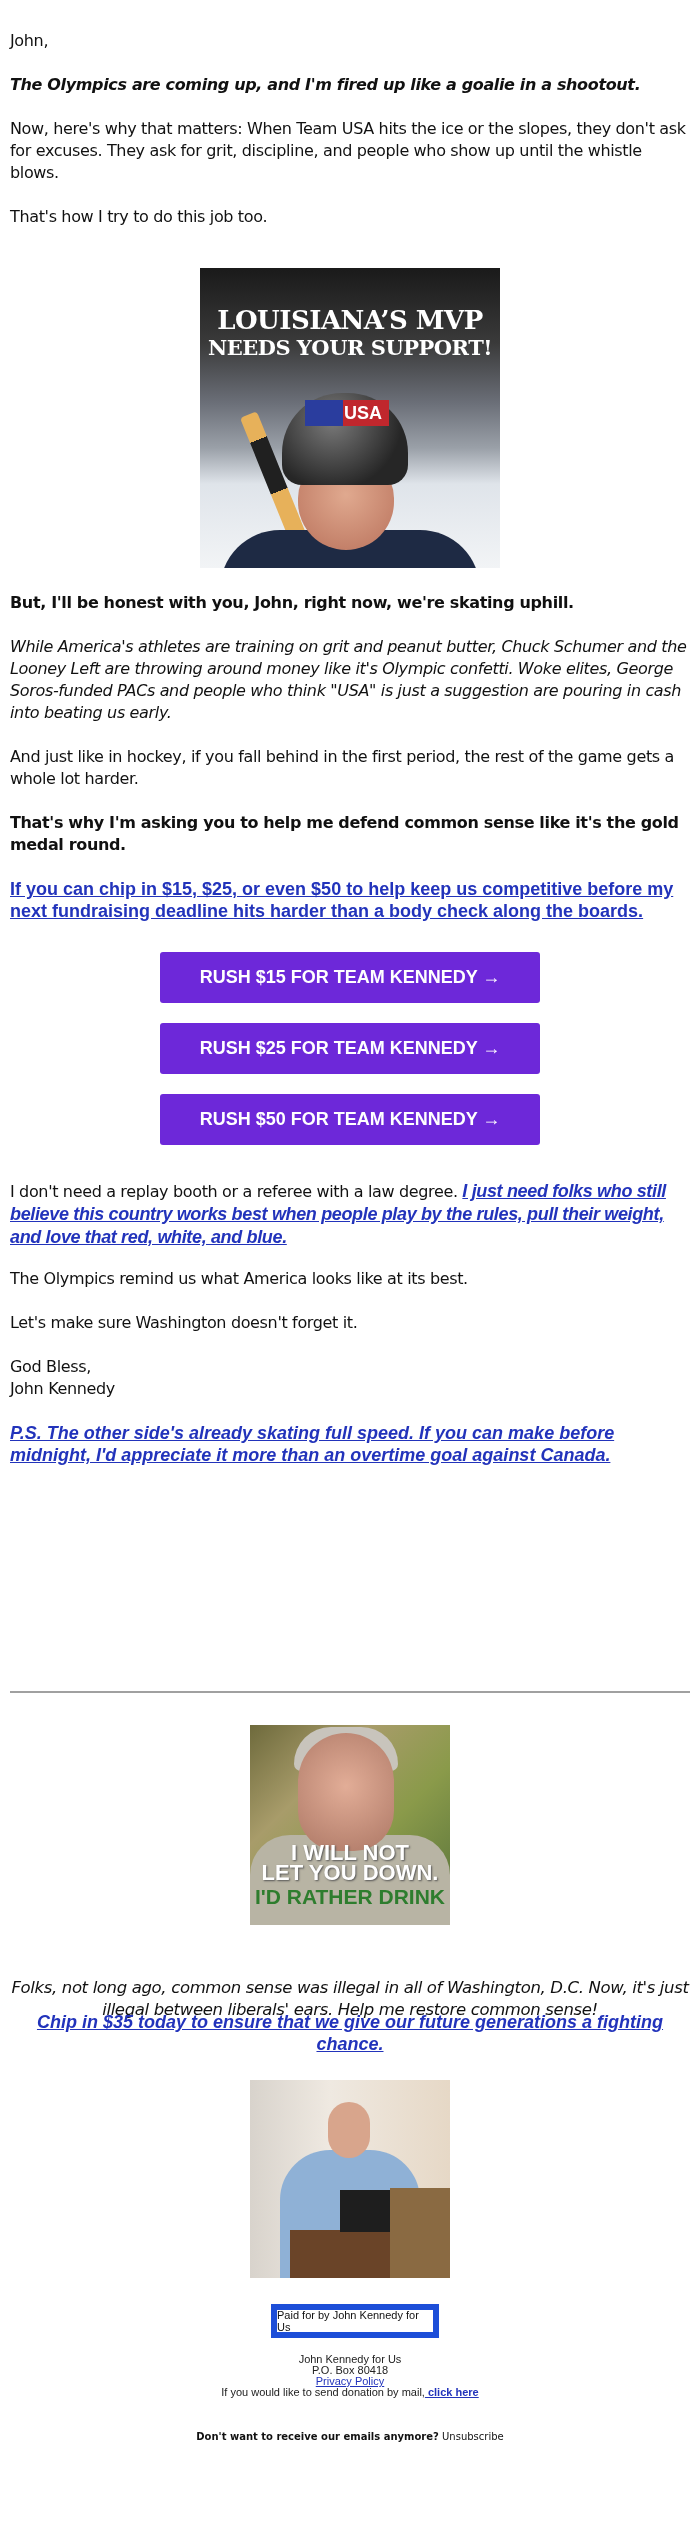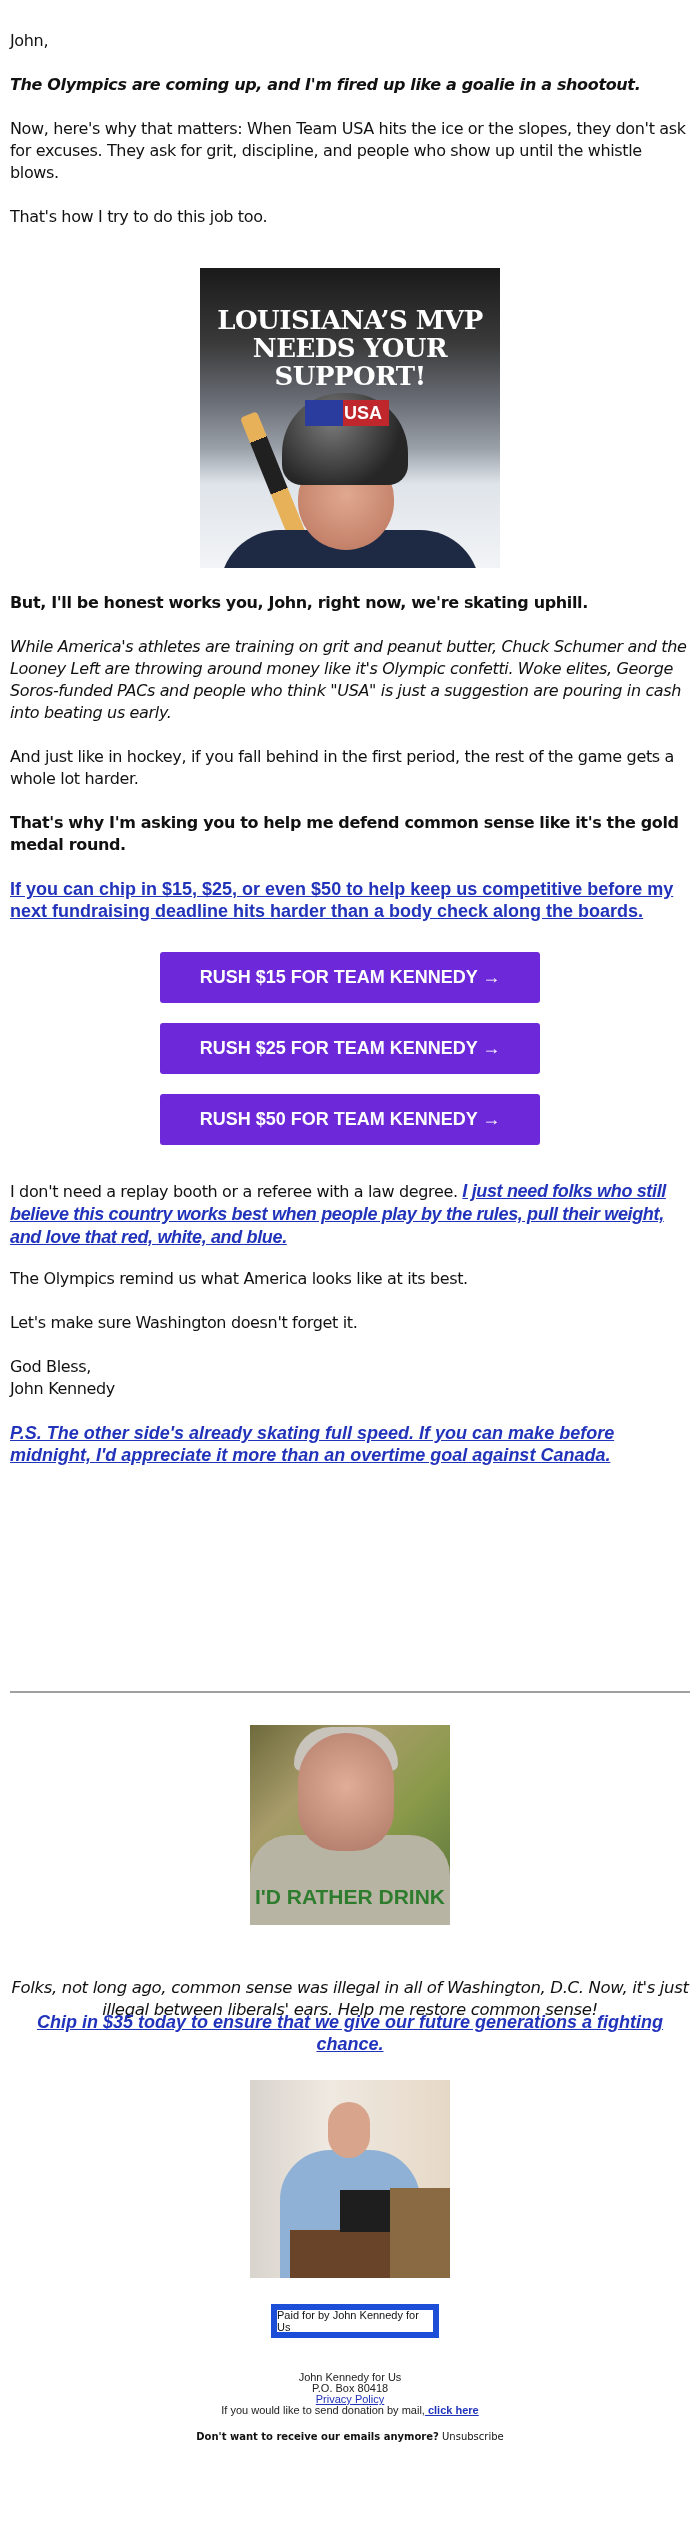--- a/index.html
+++ b/index.html
@@ -20,21 +20,21 @@
     .hero {
       position: absolute; left: 200px; top: 268px; width: 300px; height: 300px;
       background: linear-gradient(180deg,#1a1a1a 0%,#3a3a3a 25%,#6b6f78 45%,#9aa0a8 60%,#dfe4ea 72%,#f2f4f6 100%);
       overflow: hidden;
     }
     .hero-title {
       position: absolute; left: 0; right: 0; top: 38px; text-align: center;
       font-family: "DejaVu Serif", serif; font-weight: bold; color: #ffffff;
       font-size: 26px; line-height: 28px; letter-spacing: -0.5px;
     }
-    .hero-title .l2 { font-size: 26px; }
+    .hero-title .l2 { font-size: 21px; }
     .helmet {
       position: absolute; left: 82px; top: 125px; width: 126px; height: 92px;
       background: radial-gradient(circle at 40% 30%, #7a7a7a, #262626 70%);
       border-radius: 60px 60px 20px 20px;
     }
     .usa {
       position: absolute; left: 105px; top: 132px; width: 52px; height: 26px;
       background: linear-gradient(90deg,#2a3d9e 45%,#c0272d 45%);
       color: #fff; font: bold 18px "Liberation Sans", sans-serif; text-align: center; line-height: 26px; padding-left: 32px;
     }
@@ -73,21 +73,21 @@
     .photo3 .tablet { position:absolute; left:90px; top:110px; width:52px; height:42px; background:#1e1e1e; }
     .photo3 .chair { position:absolute; left:140px; top:108px; width:60px; height:90px; background:#8a6a42; }
     .center { text-align: center; margin-top: 32px; }
     .paid-box {
       position: absolute; left: 271px; top: 2304px; width: 156px; height: 22px;
       border: 6px solid #1d4ed8; font-family: "Liberation Sans", sans-serif; font-size: 11px;
       display: flex; align-items: center; justify-content: center; color: #111;
     }
     .footer {
       position: absolute; left: 0; right: 0; top: 2354px; text-align: center;
-      font-family: "Liberation Sans", sans-serif; font-size: 11px; line-height: 11px; color: #222; margin-top: 18px;
+      font-family: "Liberation Sans", sans-serif; font-size: 11px; line-height: 11px; color: #222;
     }
     .footer a { color: #2233bb; text-decoration: underline; }
     .footer a.b { font-weight: bold; }
     .unsub {
       position: absolute; left: 0; right: 0; top: 2431px; text-align: center;
       font-family: "DejaVu Sans", sans-serif; font-size: 10px; color: #111;
     }
     .unsub .q { font-weight: bold; }
   </style>
 </head>
@@ -108,21 +108,21 @@
       <div>LOUISIANA’S MVP</div>
       <div class="l2">NEEDS YOUR SUPPORT!</div>
     </div>
     <div class="stick"></div>
     <div class="jersey"></div>
     <div class="face"></div>
     <div class="helmet"></div>
     <div class="usa">USA</div>
   </div>
 
-  <p class="p abs b" style="top:592px">But, I'll be honest works you, John, right now, we're skating uphill.</p>
+  <p class="p abs b" style="top:592px">But, I'll be honest with you, John, right now, we're skating uphill.</p>
 
   <p class="p abs it" style="top:636px">While America's athletes are training on grit and peanut butter, Chuck Schumer and the Looney Left are throwing around money like it's Olympic confetti. Woke elites, George Soros-funded PACs and people who think "USA" is just a suggestion are pouring in cash into beating us early.</p>
 
   <p class="p abs" style="top:746px">And just like in hockey, if you fall behind in the first period, the rest of the game gets a whole lot harder.</p>
 
   <p class="p abs b" style="top:812px">That's why I'm asking you to help me defend common sense like it's the gold medal round.</p>
 
   <p class="abs" style="top:878px; margin:0;">
     <a class="link" href="#">If you can chip in $15, $25, or even $50 to help keep us competitive before my next fundraising deadline hits harder than a body check along the boards.</a>
   </p>
@@ -145,20 +145,24 @@
   <p class="abs" style="top:1422px; margin:0;">
     <a class="link it" href="#">P.S. The other side's already skating full speed. If you can make before midnight, I'd appreciate it more than an overtime goal against Canada.</a>
   </p>
 
   <div class="divider"></div>
 
   <div class="photo photo2">
     <div class="hair"></div>
     <div class="shirt"></div>
     <div class="head"></div>
+    <div class="cap1">
+      <div>I WILL NOT</div>
+      <div>LET YOU DOWN.</div>
+    </div>
     <div class="cap2">I'D RATHER DRINK</div>
   </div>
 
   <p class="p abs it center" style="top:1945px; font-size:16.5px;">Folks, not long ago, common sense was illegal in all of Washington, D.C. Now, it's just illegal between liberals' ears. Help me restore common sense!</p>
 
   <p class="abs center" style="top:2011px; margin:0;">
     <a class="link it" href="#">Chip in $35 today to ensure that we give our future generations a fighting chance.</a>
   </p>
 
   <div class="photo photo3">

